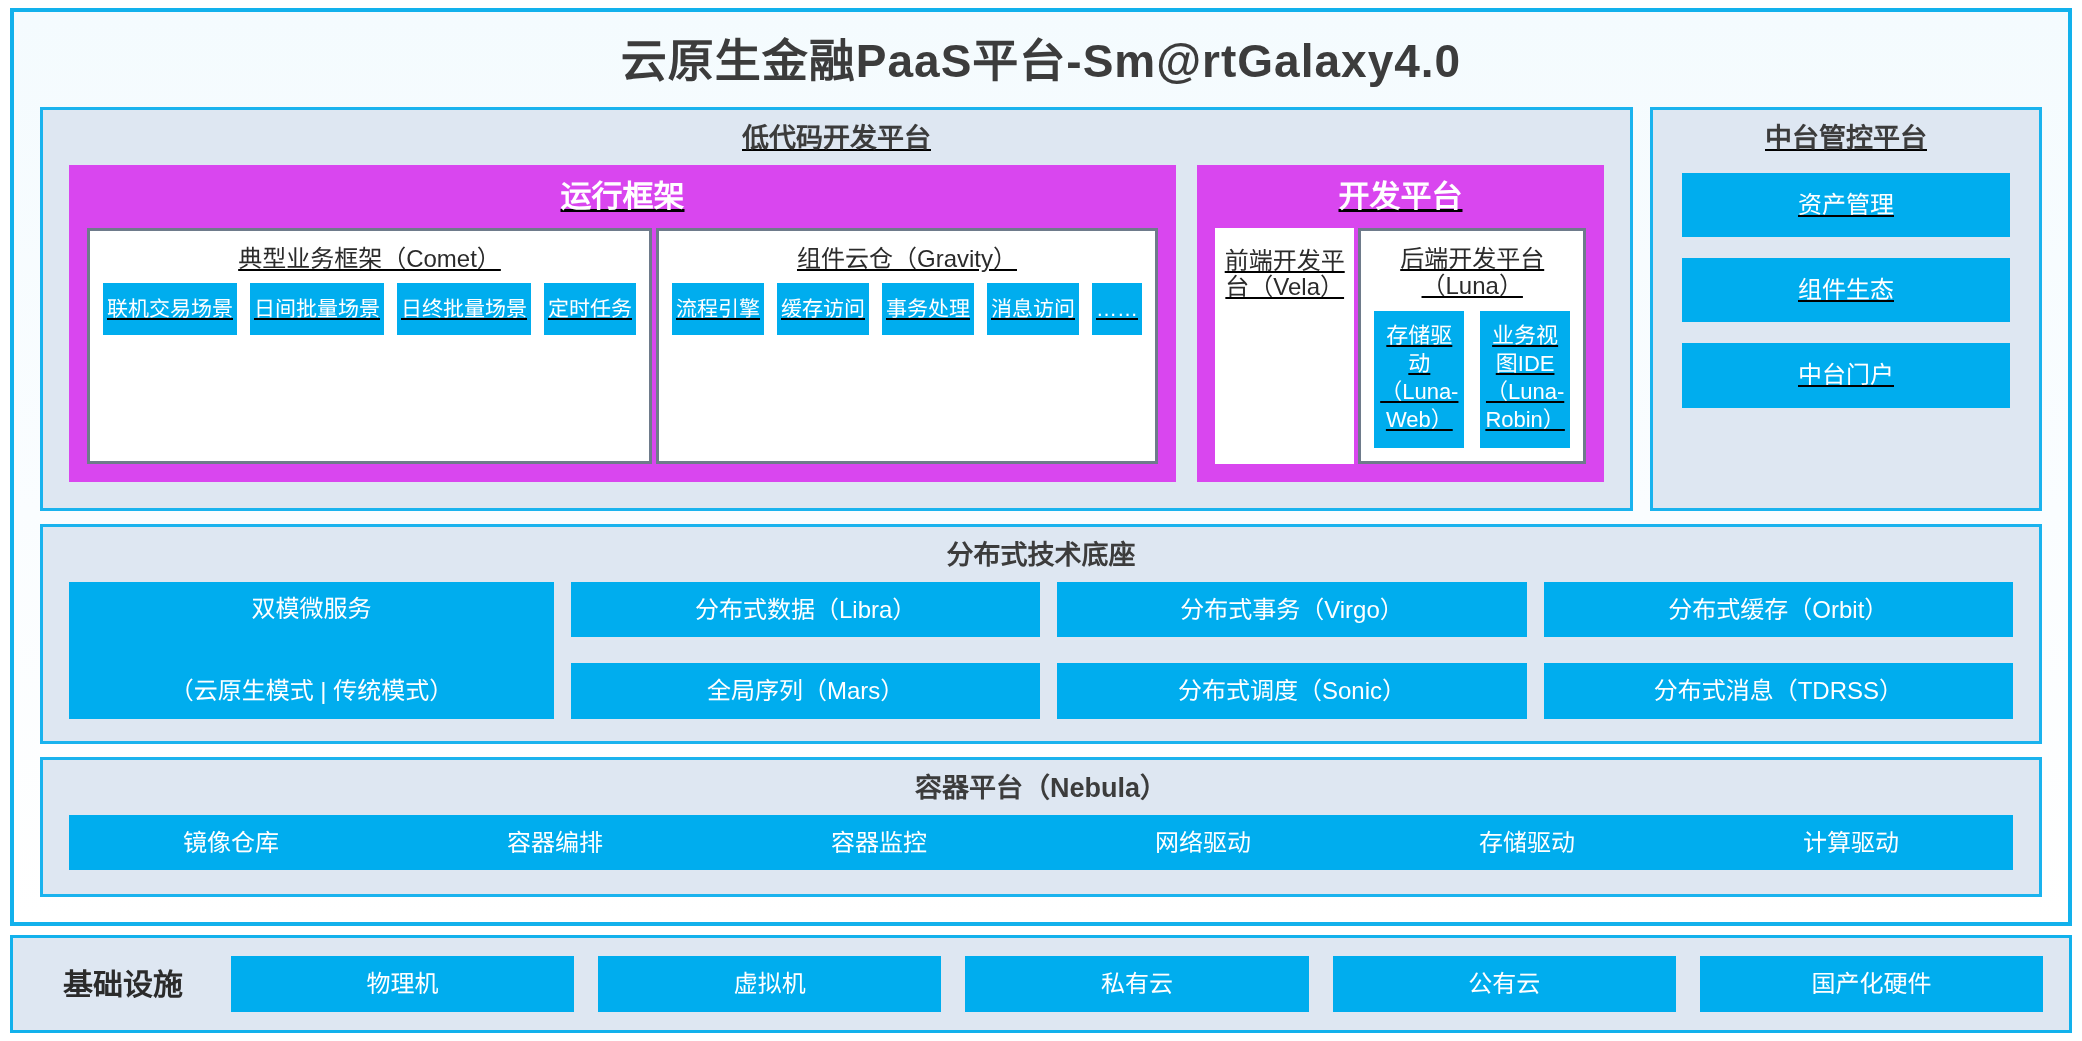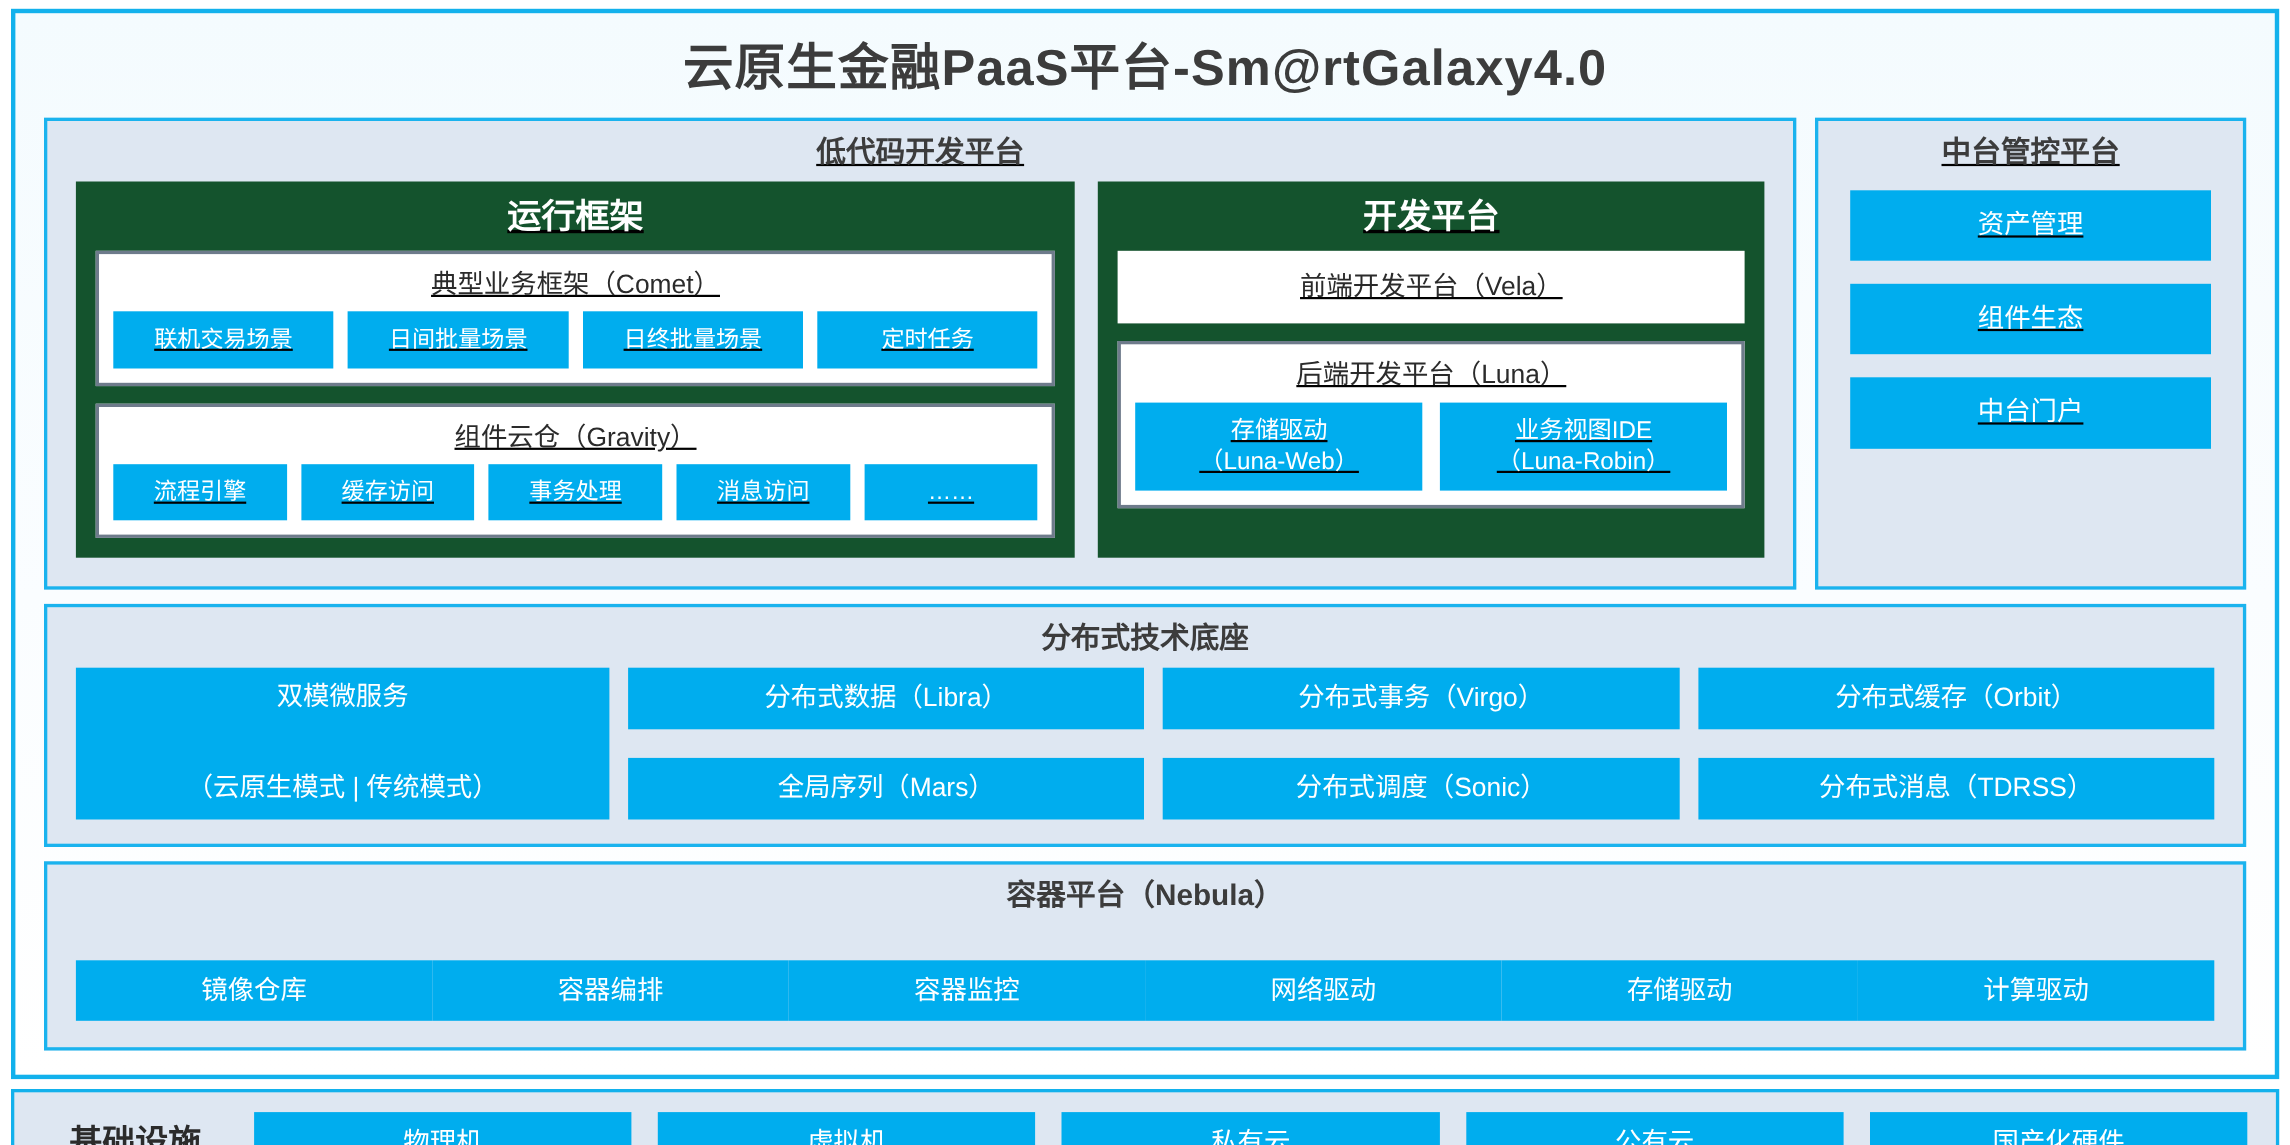--- a/index.html
+++ b/index.html
@@ -71,41 +71,40 @@
 
   .lowcode-body {
     display: flex;
     gap: 21px;
     padding: 0 26px 26px 26px;
     align-items: stretch;
   }
 
   
   .blue-card {
-    background: #14532d;
+    background: #d946ef;
     display: flex;
     flex-direction: column;
     padding: 0 0 18px 0;
   }
   .blue-card-title {
     text-align: center;
     color: #ffffff;
     font-size: 31px;
     font-weight: 700;
     padding: 15px 0 14px 0;
     line-height: 1.1;
   }
   .runtime-card { flex: 1 1 60%; }
   .devplat-card { flex: 1 1 40%; }
 
   .blue-card-inner {
     padding: 0 18px;
     display: flex;
-    flex-direction: column;
-    gap: 16px;
+    gap: 4px;
     flex: 1 1 auto;
   }
 
   
   .white-box {
     background: #ffffff;
     border: 3px solid #6E7B8B;
     padding: 9px 13px 13px 13px;
     display: flex;
     flex-direction: column;
@@ -206,21 +205,20 @@
     text-align: center;
     padding: 14px 4px;
     line-height: 1.15;
     white-space: nowrap;
   }
 
   
   .container-body {
     display: flex;
     padding: 0 26px 24px 26px;
-    margin-top: 32px;
   }
   .container-cell {
     flex: 1 1 0;
     background: #00ADEE;
     color: #ffffff;
     font-size: 24px;
     text-align: center;
     padding: 14px 4px;
     line-height: 1.15;
     white-space: nowrap;

